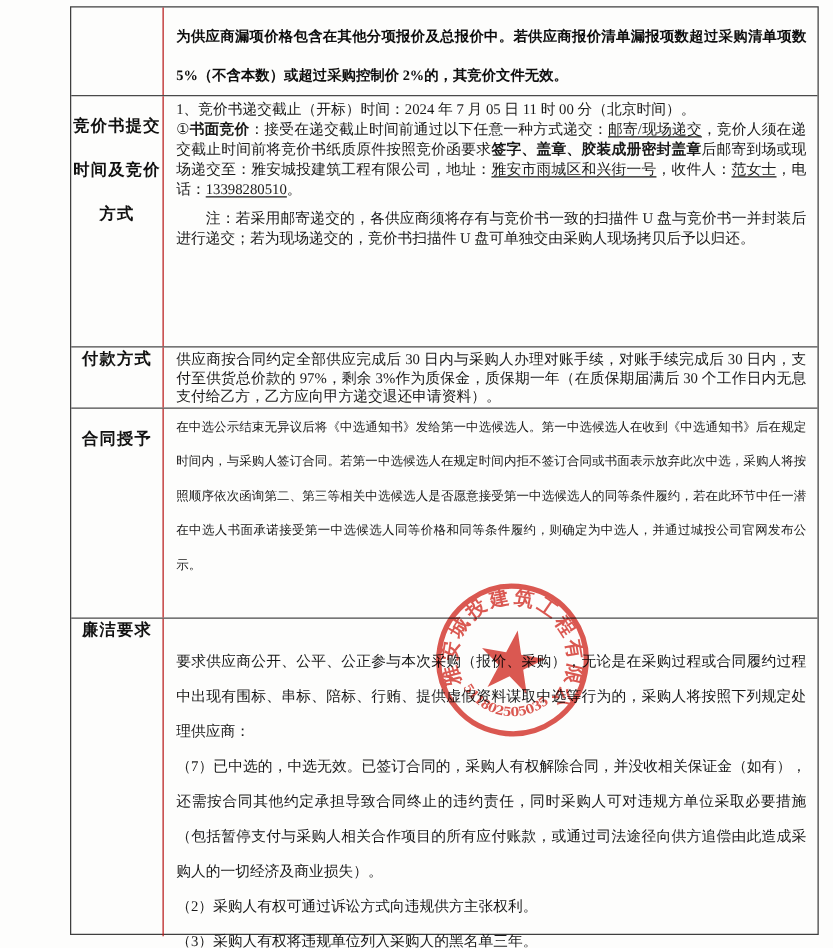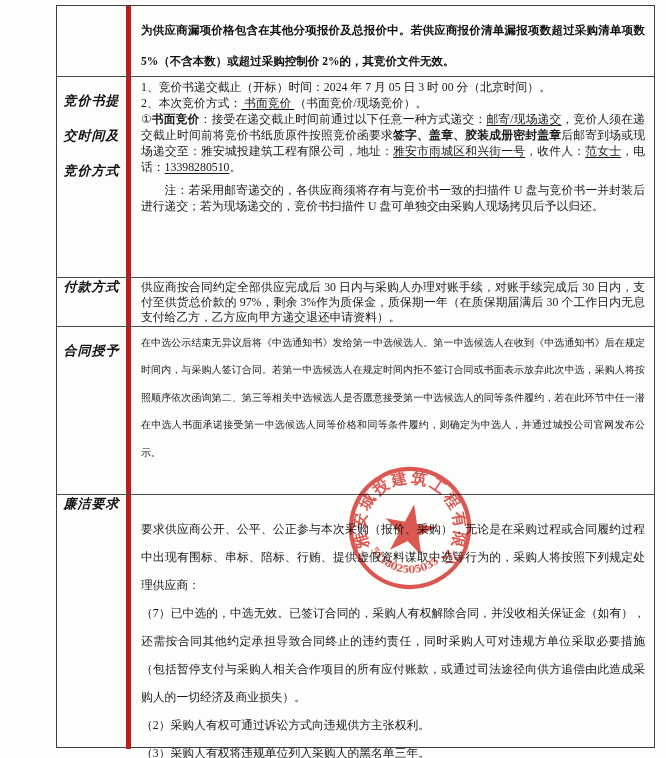--- a/index.html
+++ b/index.html
@@ -12,23 +12,23 @@
   .paper{position:absolute;inset:0;background:#fdfdfc;}
   
   .tbl{
     position:absolute;left:56px;top:5px;width:599px;height:743px;
     box-sizing:border-box;border:1.6px solid #3f3f3f;background:transparent;
   }
   .trow{display:flex;box-sizing:border-box;border-bottom:1px solid #4a4a4a;}
   .trow:last-child{border-bottom:none;}
   .tlabel{
     width:74px;flex:0 0 74px;box-sizing:border-box;
-    border-right:5px solid #b91c1c;
+    border-right:1px solid #b91c1c;
     font-weight:bold;font-size:13px;text-align:center;
-    letter-spacing:1px;color:#111;font-style:italic;
+    letter-spacing:1px;color:#111;
   }
   .tlabel.top{padding-top:6px;line-height:35px;}
   .tlabel.center{display:flex;justify-content:center;}
   .tcontent{
     flex:1;box-sizing:border-box;padding:0 9px 0 10px;
     text-align:justify;color:#191919;
   }
   .tcontent p{margin:0;}
   
   .r-omission .tcontent{padding-top:9px;line-height:31px;font-size:11.5px;font-weight:bold;color:#0e0e0e;}
@@ -54,22 +54,21 @@
 <div class="tbl" id="tbl">
     <div class="trow r-omission" style="height: 71px;">
       <div class="tlabel top"><span class="labtext"></span></div>
       <div class="tcontent">
         <p class="para"><span class="seg b">为供应商漏项价格包含在其他分项报价及总报价中。若供应商报价清单漏报项数超过采购清单项数 5%（不含本数）或超过采购控制价 2%的，其竞价文件无效。</span></p>
       </div>
     </div>
     <div class="trow r-sub" style="height: 201px;">
       <div class="tlabel top"><span class="labtext">竞价书提交时间及竞价方式</span></div>
       <div class="tcontent">
-        <p class="para"><span class="seg">1、竞价书递交截止（开标）时间：2024 年 7 月 05 日 3 时 00 分（北京时间）。</span></p>
-        <p class="para"><span class="seg">2、本次竞价方式：</span><span class="seg u"> 书面竞价 </span><span class="seg">（书面竞价/现场竞价）。</span></p>
+        <p class="para"><span class="seg">1、竞价书递交截止（开标）时间：2024 年 7 月 05 日 11 时 00 分（北京时间）。</span></p>
         <p class="para"><span class="seg">①</span><span class="seg b">书面竞价</span><span class="seg">：接受在递交截止时间前通过以下任意一种方式递交：</span><span class="seg u">邮寄/现场递交</span><span class="seg">，竞价人须在递交截止时间前将竞价书纸质原件按照竞价函要求</span><span class="seg b">签字、盖章、胶装成册密封盖章</span><span class="seg">后邮寄到场或现场递交至：雅安城投建筑工程有限公司，地址：</span><span class="seg u">雅安市雨城区和兴街一号</span><span class="seg">，收件人：</span><span class="seg u">范女士</span><span class="seg">，电话：</span><span class="seg u">13398280510</span><span class="seg">。</span></p>
         <p class="para note"><span class="seg">注：若采用邮寄递交的，各供应商须将存有与竞价书一致的扫描件 U 盘与竞价书一并封装后进行递交；若为现场递交的，竞价书扫描件 U 盘可单独交由采购人现场拷贝后予以归还。</span></p>
       </div>
     </div>
     <div class="trow r-pay" style="height: 49px;">
       <div class="tlabel center">
         <span class="labtext">付款方式</span>
       </div>
       <div class="tcontent">
         <p class="para"><span class="seg">供应商按合同约定全部供应完成后 30 日内与采购人办理对账手续，对账手续完成后 30 日内，支付至供货总价款的 97%，剩余 3%作为质保金，质保期一年（在质保期届满后 30 个工作日内无息支付给乙方，乙方应向甲方递交退还申请资料）。</span></p>

